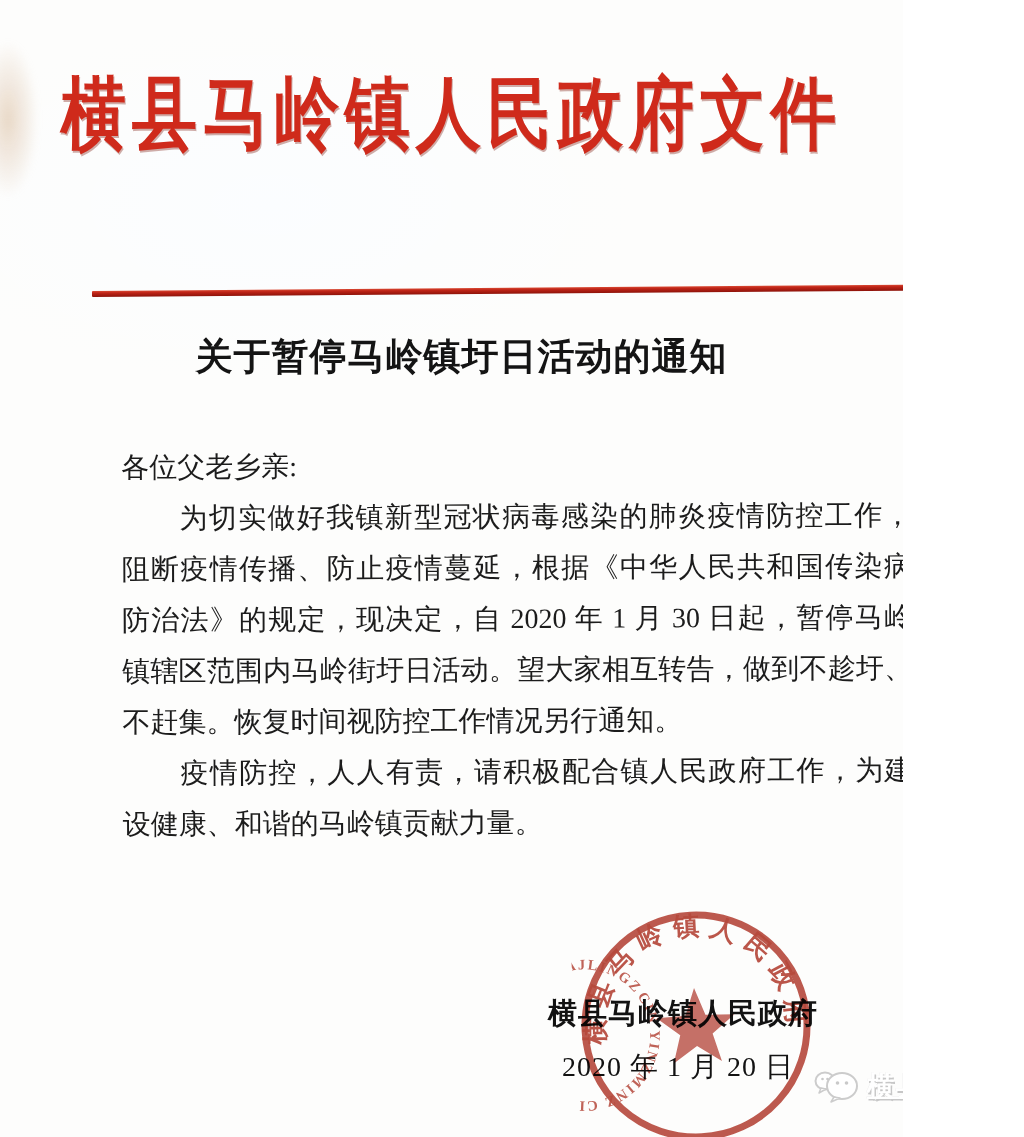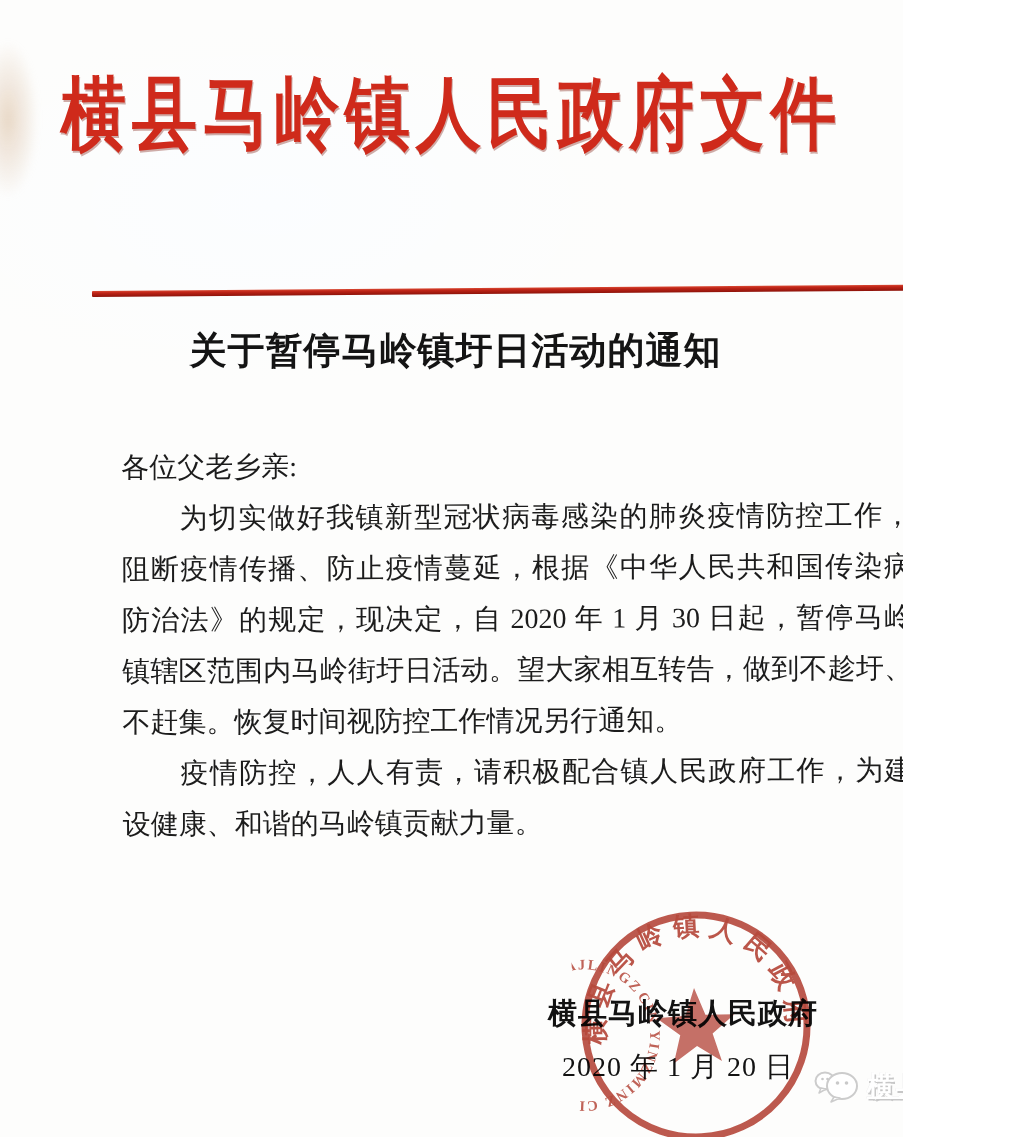--- a/index.html
+++ b/index.html
@@ -18,21 +18,21 @@
   .letterhead{position:absolute;top:60px;left:0;width:100%;margin:0;text-align:center;
               font-size:65px;font-weight:bold;color:#cf2a1b;letter-spacing:6px;
               transform:scaleY(1.22);transform-origin:50% 0;
               text-shadow:1px 2px 0 rgba(120,20,10,.35);white-space:nowrap;}
 
   
   .red-rule{position:absolute;top:291px;left:92px;width:878px;height:6px;
             background:linear-gradient(180deg,#d94a34 0%,#bf2417 35%,#8e130a 100%);
             transform:rotate(-0.45deg);transform-origin:left center;border-radius:1px;}
 
-  .doc-title{position:absolute;top:322px;left:0;width:100%;margin:4px;text-align:center;
+  .doc-title{position:absolute;top:322px;left:0;width:100%;margin:10px;text-align:center;
              font-size:37px;font-weight:bold;color:#141414;letter-spacing:1px;}
 
   .body-text{position:absolute;top:440px;left:122px;width:790px;font-size:28px;
              color:#1c1c1c;transform:rotate(-0.25deg);}
   .line{height:51px;line-height:51px;}
   .line.stretch{text-align:justify;text-align-last:justify;}
   .line.indent{text-indent:58px;}
 
   .signature{position:absolute;top:994px;left:548px;width:280px;font-size:29px;
              font-weight:600;color:#121212;letter-spacing:1px;white-space:nowrap;}

